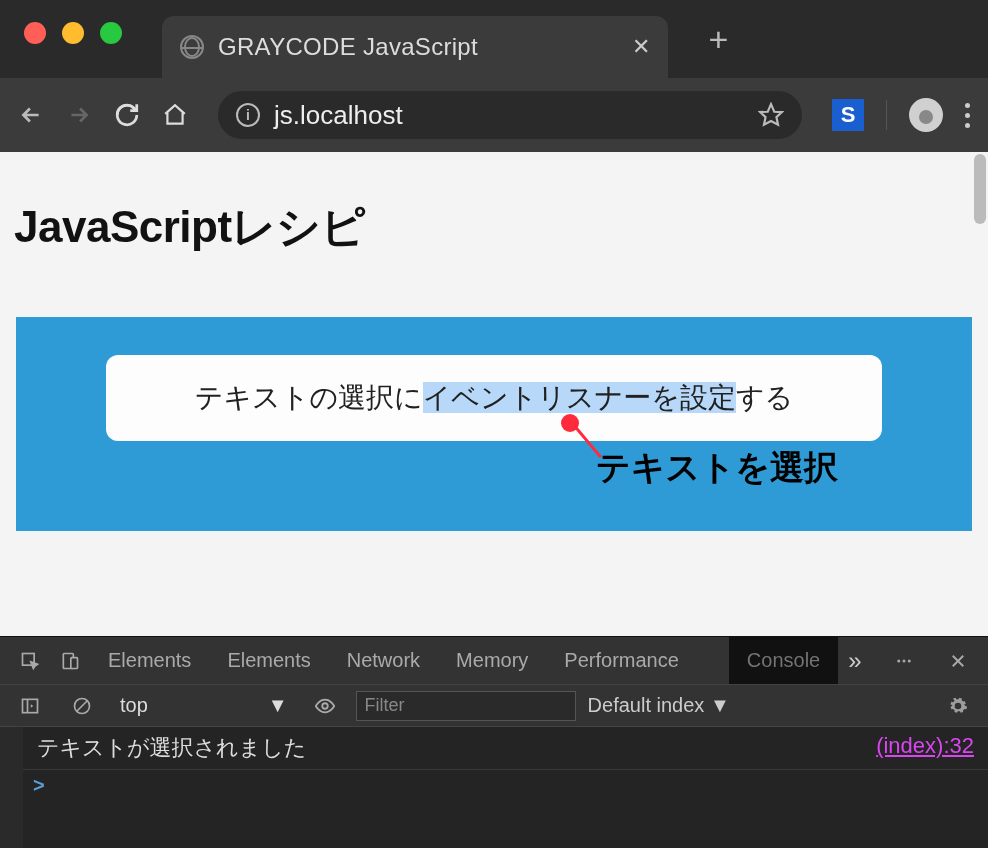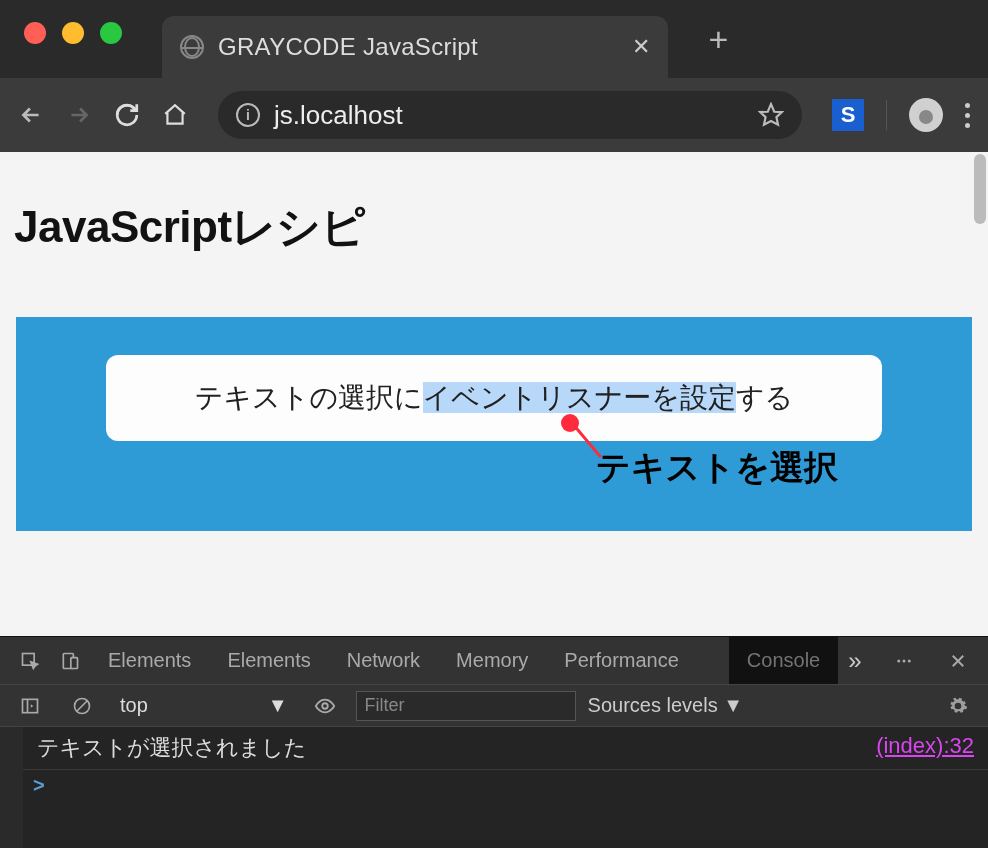--- a/index.html
+++ b/index.html
@@ -346,21 +346,21 @@
     <div class="dt-ic dt-eye">
       <svg width="22" height="22" viewBox="0 0 24 24" fill="none" stroke="#aaa" stroke-width="2">
           <path d="M2 12s3.5-7 10-7 10 7 10 7-3.5 7-10 7-10-7-10-7z"></path>
           <circle cx="12" cy="12" r="3"></circle>
         </svg>
     </div>
     <div class="dt-filter">
       <span>Filter</span>
     </div>
     <div class="dt-levels">
-      <span>Sources levels ▼</span>
+      <span>Default index ▼</span>
     </div>
     <div class="dt-ic dt-gear">
       <svg width="20" height="20" viewBox="0 0 24 24" fill="#aaa">
           <path d="M12 8a4 4 0 1 0 0 8 4 4 0 0 0 0-8zm9 4l2 1-1 3-2-.5-2 1.5.3 2.2-3 1-1-2h-2.6l-1 2-3-1 .3-2.2-2-1.5-2 .5-1-3 2-1v-1l-2-1 1-3 2 .5 2-1.5L6 3l3-1 1 2h2.6l1-2 3 1-.3 2.2 2 1.5 2-.5 1 3-2 1z" opacity=".9"></path>
         </svg>
     </div>
   </div>
 
   <div class="dt-log">
     <div class="log-row">

